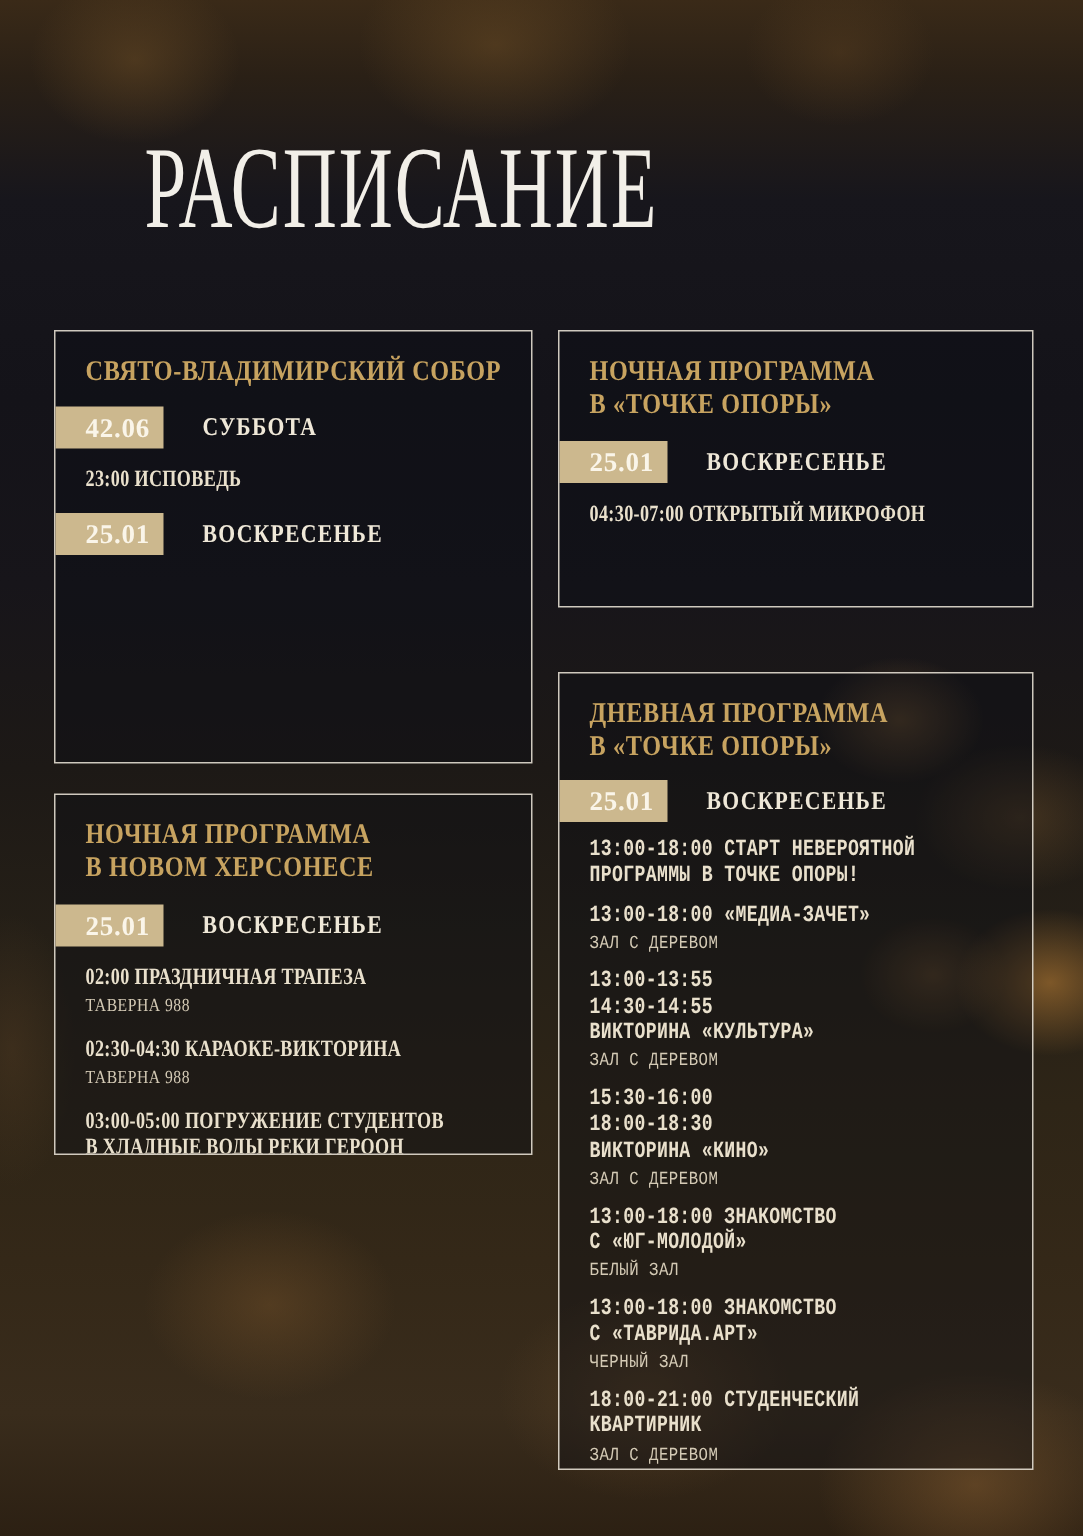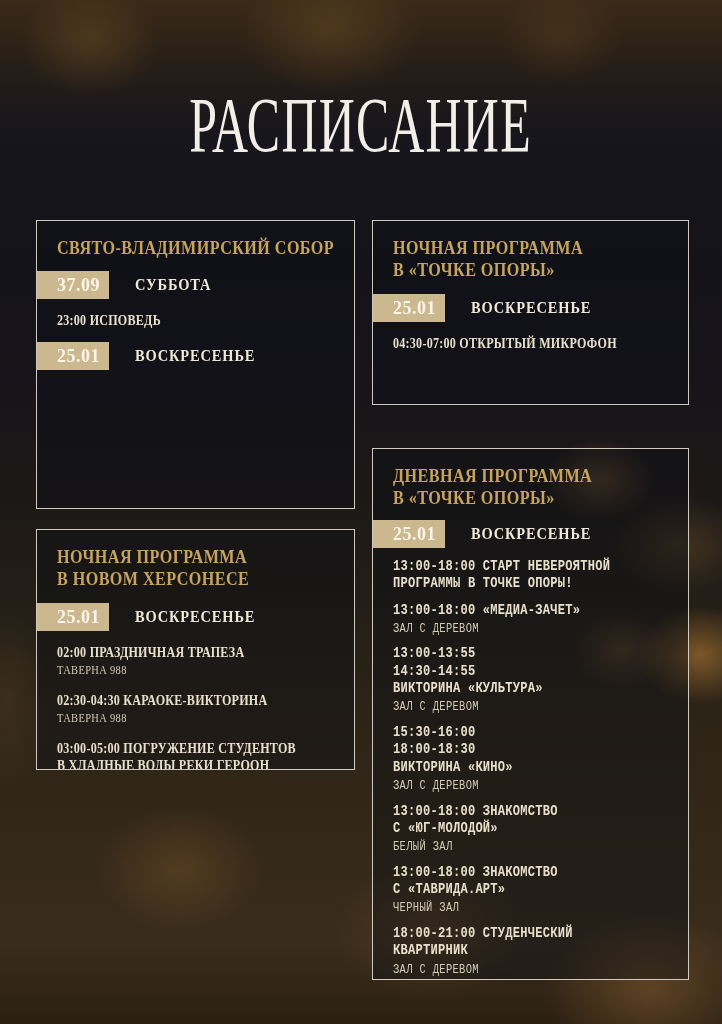--- a/index.html
+++ b/index.html
@@ -14,21 +14,21 @@
       radial-gradient(100px 70px at 680px 545px, rgba(140,100,50,.32), rgba(140,100,50,0) 70%),
       radial-gradient(120px 90px at 180px 870px, rgba(130,90,45,.38), rgba(130,90,45,0) 70%),
       radial-gradient(140px 100px at 430px 930px, rgba(120,85,45,.35), rgba(120,85,45,0) 70%),
       radial-gradient(150px 110px at 650px 990px, rgba(160,110,55,.40), rgba(160,110,55,0) 70%),
       radial-gradient(100px 80px at 90px 40px, rgba(115,82,40,.45), rgba(115,82,40,0) 70%),
       radial-gradient(130px 90px at 330px 30px, rgba(120,85,40,.42), rgba(120,85,40,0) 70%),
       radial-gradient(90px 70px at 560px 35px, rgba(100,70,35,.38), rgba(100,70,35,0) 70%),
       radial-gradient(60px 130px at 8px 700px, rgba(100,70,40,.30), rgba(100,70,40,0) 70%),
       linear-gradient(180deg,#3a2a18 0%,#2a2016 5%,#17161c 13%,#141319 26%,#17151a 38%,#1d1916 50%,#262017 62%,#2e2517 72%,#342818 82%,#392c1c 92%,#2c2013 100%);
   }
-  .title-wrap{position:absolute;left:0;right:0;top:86px;text-align:center;}
+  .title-wrap{position:absolute;left:0;right:0;top:86px;text-align:left;}
   .title{
     display:inline-block;font-size:78px;line-height:1;font-weight:400;
     color:#f2efe8;letter-spacing:2px;transform:scaleX(.64);transform-origin:50% 50%;
     white-space:nowrap;
   }
   .box{
     position:absolute;box-sizing:border-box;
     border:1.5px solid rgba(233,227,214,.88);
     background:rgba(13,14,22,.42);
     padding:16px 21px 10px 20px;overflow:hidden;
@@ -68,21 +68,21 @@
 
 <header class="title-wrap">
   <h1 class="title" style="margin:0;font-weight:400;">РАСПИСАНИЕ</h1>
 </header>
 
 <section class="box b1">
   <h2 class="btitle">
     <div class="tl">СВЯТО-ВЛАДИМИРСКИЙ СОБОР</div>
   </h2>
   <div class="brow">
-    <span class="badge">37.09</span>
+    <span class="badge">42.06</span>
     <span class="day">СУББОТА</span>
   </div>
   <div class="event">
     <div class="ln">23:00 ИСПОВЕДЬ</div>
   </div>
   <div class="brow">
     <span class="badge">25.01</span>
     <span class="day">ВОСКРЕСЕНЬЕ</span>
   </div>
 </section>

